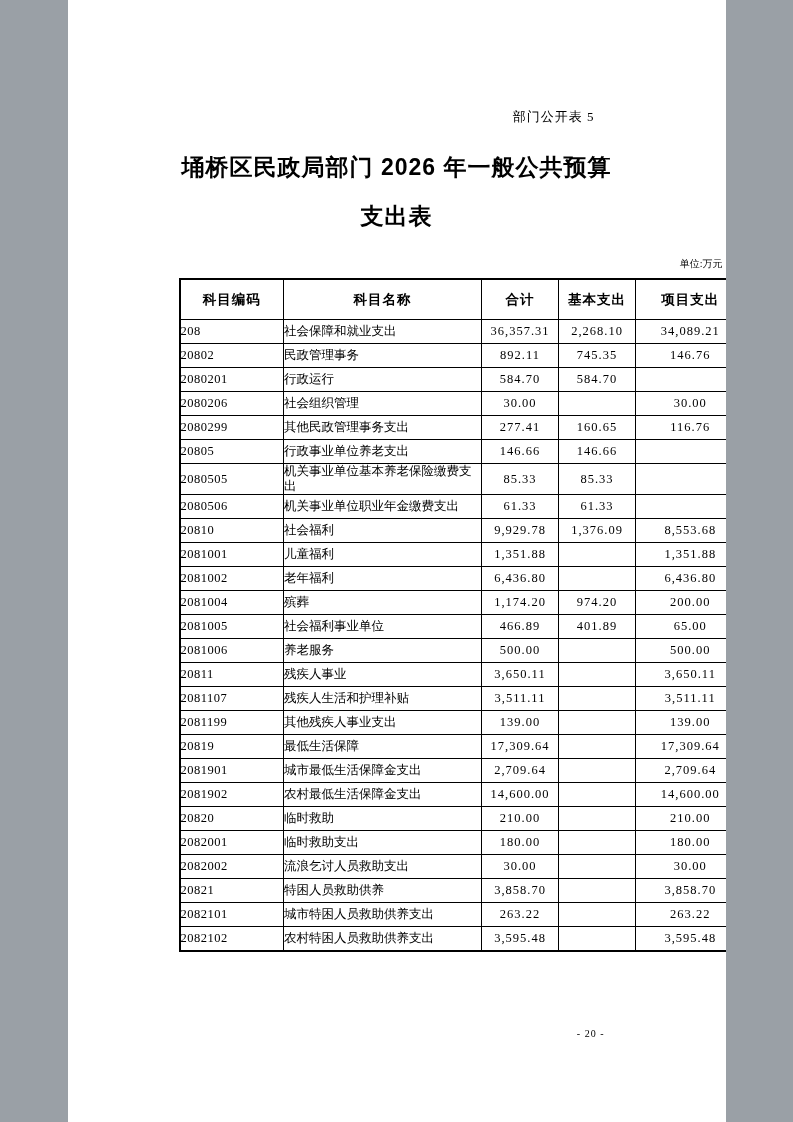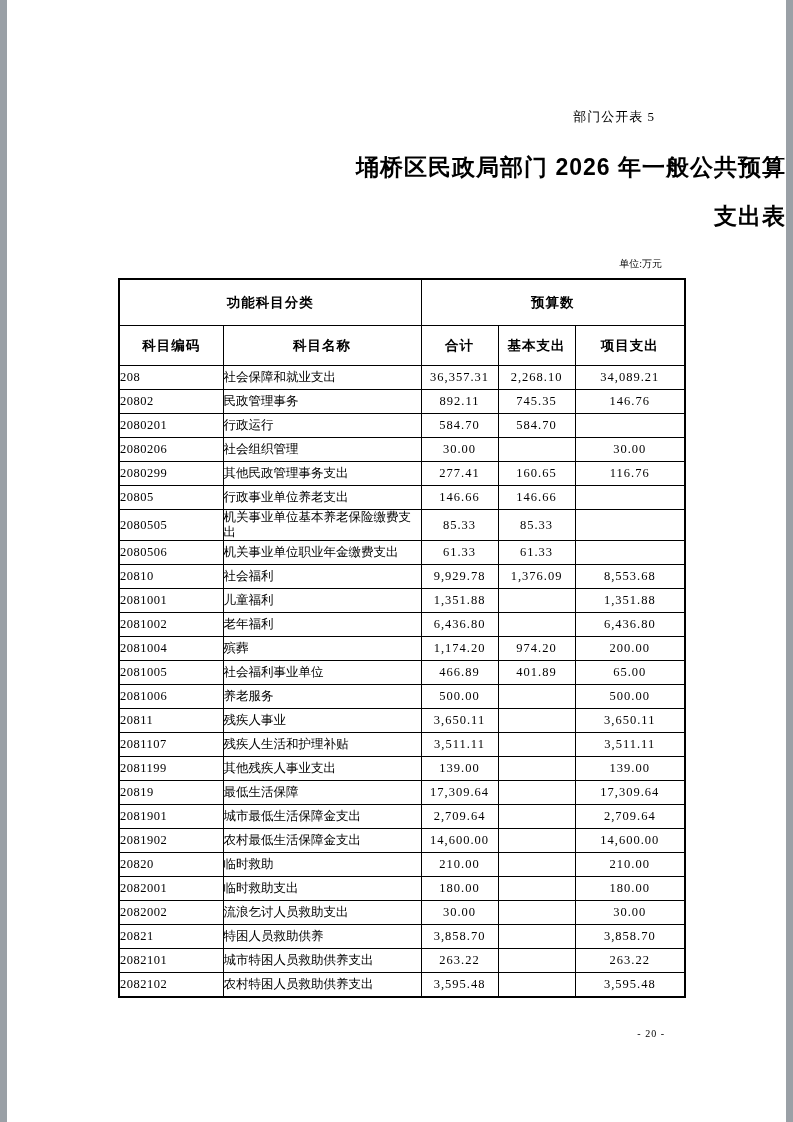--- a/index.html
+++ b/index.html
@@ -1,37 +1,37 @@
 <!DOCTYPE html>
 <html><head>
 <meta charset="utf-8">
 <style>
   html, body { margin: 0; padding: 0; background: #9aa0a6; }
   .page {
     position: relative;
-    width: 779px;
+    width: 658px;
     height: 1122px;
     margin: 0 auto;
     background: #ffffff;
     color: #000000;
     font-family: "Liberation Serif", "DejaVu Serif", serif;
     overflow: hidden;
   }
   .corner-label {
     position: absolute;
     top: 108px;
     right: 131px;
     font-size: 13px;
     letter-spacing: 1px;
   }
   .title-line1, .title-line2 {
     position: absolute;
     left: 0;
     width: 100%;
-    text-align: right;
+    text-align: center;
     font-family: "Liberation Sans", "DejaVu Sans", sans-serif;
     font-weight: bold;
     font-size: 23px;
     letter-spacing: 1px;
   }
   .title-line1 { top: 152px; }
   .title-line2 { top: 201px; }
   .unit-note {
     position: absolute;
     top: 257px;
@@ -97,24 +97,20 @@
 
   <table class="budget">
     <colgroup>
       <col style="width:104px">
       <col style="width:198px">
       <col style="width:77px">
       <col style="width:77px">
       <col style="width:110px">
     </colgroup>
     <thead>
-      <tr class="group-header-row">
-        <th colspan="2">功能科目分类</th>
-        <th colspan="3">预算数</th>
-      </tr>
       <tr class="col-header-row">
         <th>科目编码</th>
         <th>科目名称</th>
         <th>合计</th>
         <th>基本支出</th>
         <th>项目支出</th>
       </tr>
     </thead>
     <tbody id="table-rows">
         <tr>

